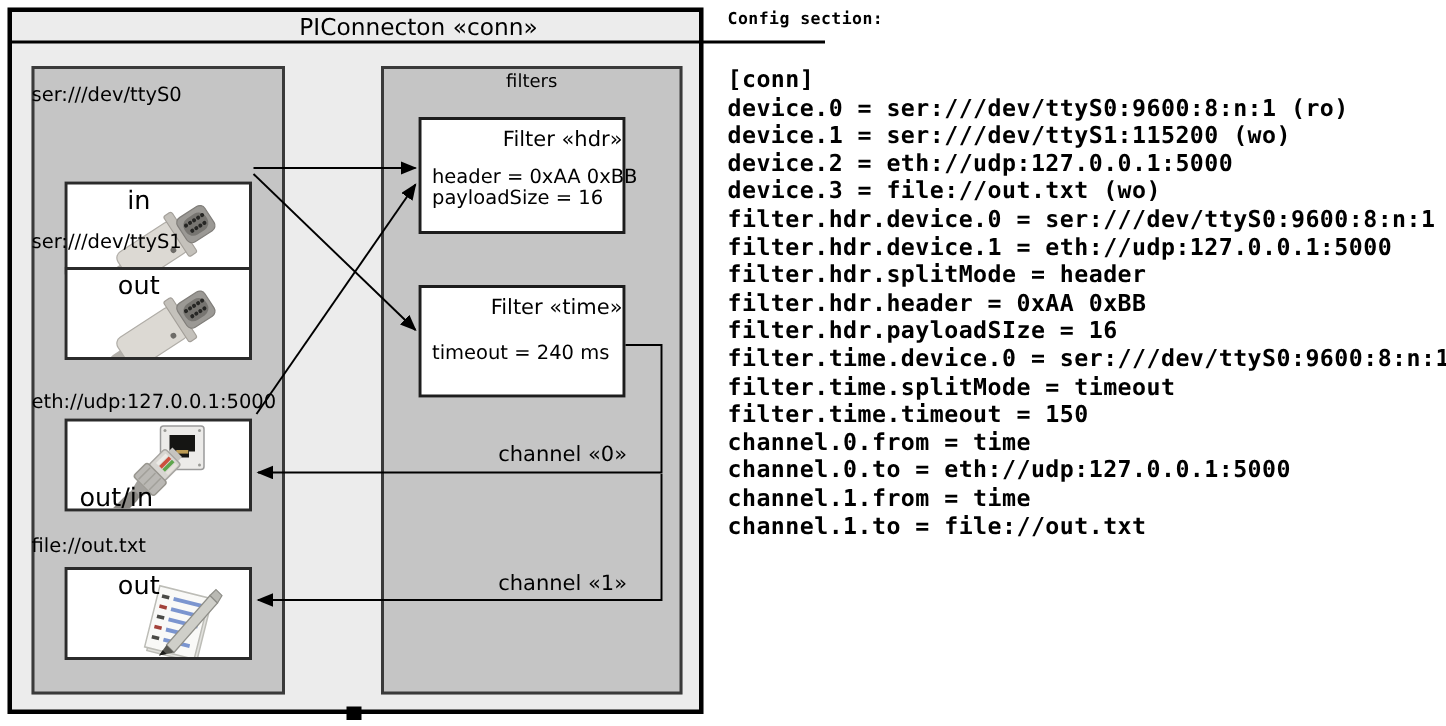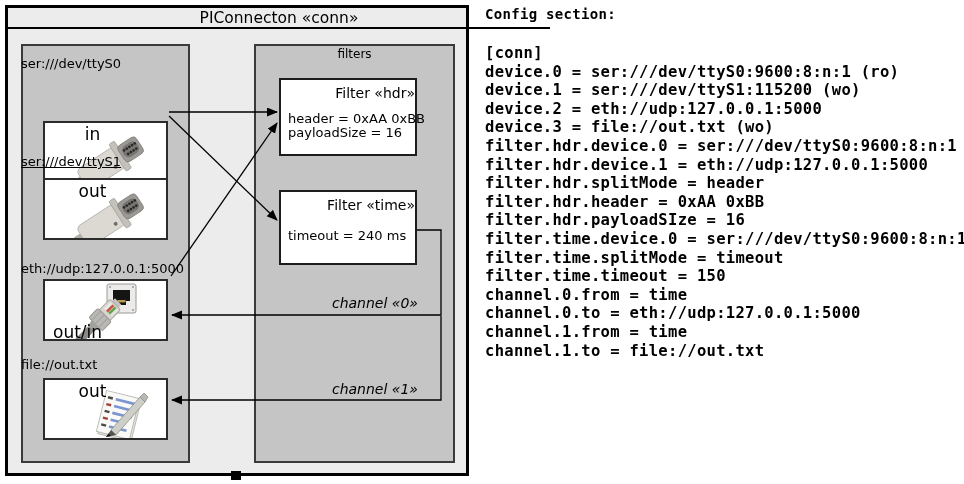--- a/index.html
+++ b/index.html
@@ -19,44 +19,44 @@
   .bottom-handle{left:231px;top:471px;width:10px;height:9px;background:var(--line-color);z-index:9;}
 
   .panel{background:var(--panel-gray);border:2px solid #3a3a3a;}
   .devices-panel{left:21px;top:44px;width:169px;height:419px;}
   .filters-panel{left:254px;top:44px;width:201px;height:419px;}
   .filters-title{left:254px;top:47px;width:201px;text-align:center;font-size:12px;}
 
   .dev-label{left:21px;width:169px;text-align:left;font-size:13px;white-space:nowrap;}
   .dev-box{left:43px;width:125px;height:62px;background:var(--box-bg);border:2px solid #2b2b2b;overflow:hidden;}
   .dl0{top:56px;} .db0{top:80px;margin-top:41px;}
-  .dl1{top:154px;text-decoration:underline;} .db1{top:178px;}
+  .dl1{top:154px;} .db1{top:178px;}
   .dl2{top:261px;} .db2{top:279px;}
   .dl3{top:357px;} .db3{top:378px;}
   .port-label{position:absolute;left:0;right:0;top:1px;text-align:center;font-size:17px;z-index:3;}
   .port-shift{padding-right:26px;}
   .port-left{left:8px;right:auto;text-align:left;margin-top:40px;}
   .dev-box svg{position:absolute;left:0;top:0;}
 
   .filter-box{left:279px;width:138px;background:var(--box-bg);border:2px solid #1d1d1d;}
   .fb-hdr{top:78px;height:78px;}
   .fb-time{top:190px;height:75px;}
   .filter-title{text-align:right;font-size:14px;padding-top:5px;}
   .filter-props{padding:11px 0 0 7px;font-size:13px;line-height:13.5px;white-space:nowrap;}
   .fb-time .filter-props{padding-top:16px;}
 
-  .channel-label{width:110px;text-align:right;font-size:14px;z-index:7;font-style:italic;}
+  .channel-label{width:110px;text-align:right;font-size:14px;z-index:7;}
   .ch0{left:308px;top:295px;} .ch1{left:308px;top:381px;}
 
   #wires{left:0;top:0;z-index:6;pointer-events:none;}
   #wires line,#wires polyline{stroke:var(--line-color);stroke-width:1.3;fill:none;}
 
   
   .config-heading{left:485px;top:6px;font-family:"DejaVu Sans Mono","Liberation Mono",monospace;
-                  font-size:14px;font-weight:bold;letter-spacing:.3px;white-space:pre;}
+                  font-size:11px;font-weight:bold;letter-spacing:.3px;white-space:pre;}
   .config-body{left:485px;top:44px;font-family:"DejaVu Sans Mono","Liberation Mono",monospace;
                font-size:15.5px;font-weight:bold;letter-spacing:.3px;line-height:18.6px;white-space:pre;}
 </style>
 </head>
 <body>
 
 <div id="diagram">
 
   <div class="abs outer-box"></div>
   <div class="abs title-bar">PIConnecton «conn»</div>

